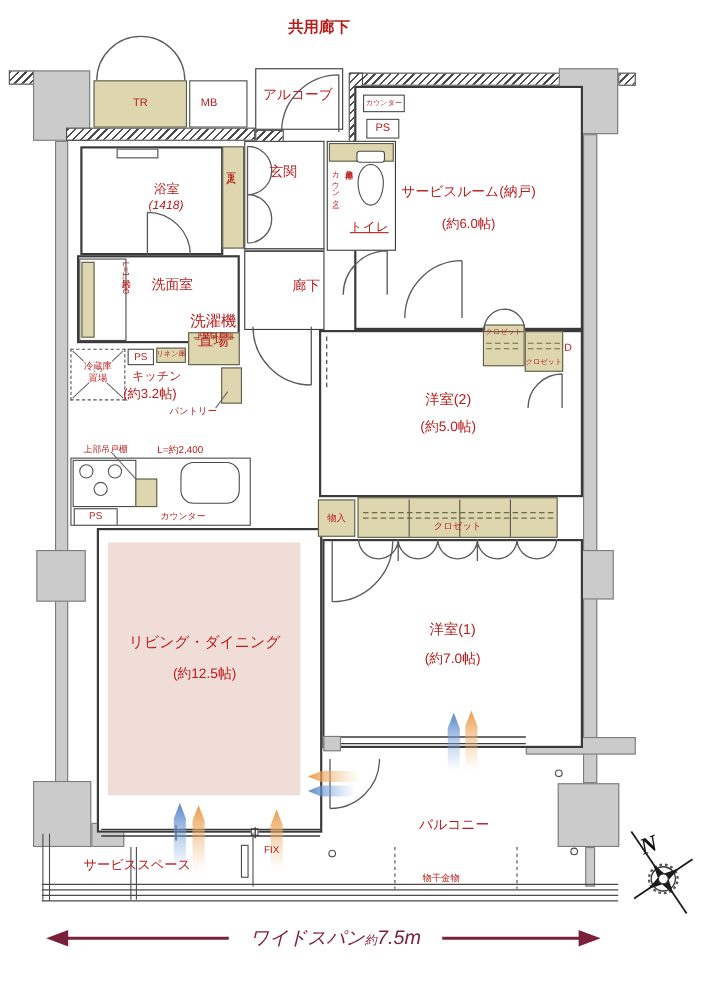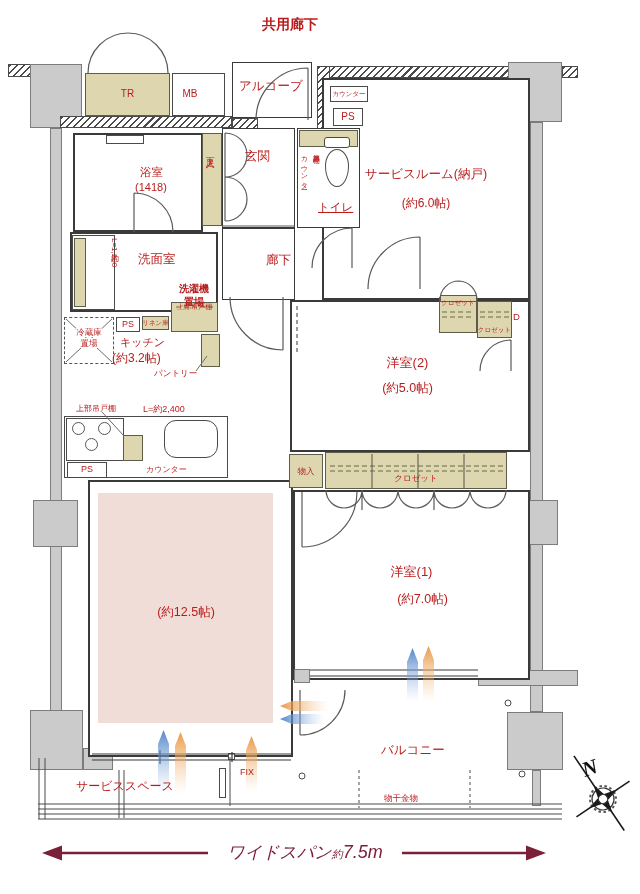--- a/index.html
+++ b/index.html
@@ -188,55 +188,56 @@
   <div class="lbl ctr" style="left:85px;top:73px;width:85px;height:43px;font-size:10px;">TR</div>
   <div class="lbl ctr" style="left:172px;top:73px;width:36px;height:43px;font-size:10px;">MB</div>
   <div class="lbl" style="left:239px;top:79px;font-size:12.5px;">アルコーブ</div>
   <div class="lbl ctr" style="left:330px;top:86px;width:38px;height:16px;font-size:6.5px;">カウンター</div>
   <div class="lbl ctr" style="left:333px;top:108px;width:30px;height:18px;font-size:10px;">PS</div>
   <div class="lbl tac" style="left:322px;top:167px;width:208px;font-size:12.5px;">サービスルーム(納戸)</div>
   <div class="lbl tac" style="left:322px;top:196px;width:208px;font-size:12px;">(約6.0帖)</div>
   <div class="lbl" style="left:245px;top:149px;font-size:12.5px;">玄関</div>
   <div class="lbl vt" style="left:204px;top:150px;font-size:9px;">下足入</div>
   <div class="lbl" style="left:140px;top:165px;font-size:11.5px;">浴室</div>
-  <div class="lbl" style="left:135px;top:181px;font-size:11px;">(1418)</div>
+  <div class="lbl" style="left:135px;top:181px;font-size:11px;font-style:italic;">(1418)</div>
   <div class="lbl vt" style="left:299px;top:151px;font-size:7px;">カウンター</div>
   <div class="lbl vt" style="left:311px;top:149px;font-size:7px;">上部吊戸棚</div>
   <div class="lbl" style="left:318px;top:200px;font-size:11.5px;text-decoration:underline;">トイレ</div>
   <div class="lbl" style="left:138px;top:252px;font-size:12.5px;">洗面室</div>
   <div class="lbl vts" style="left:109px;top:238px;font-size:8px;">L=約1,200</div>
   <div class="lbl" style="left:266px;top:253px;font-size:12.5px;">廊下</div>
-  <div class="lbl tac" style="left:168px;top:283px;width:52px;font-size:10px;font-weight:bold;">
+  <div class="lbl tac" style="left:168px;top:283px;width:52px;font-size:14px;">
     <span>洗濯機</span><br>
     <span>置場</span>
   </div>
   <div class="lbl ctr" style="left:171px;top:303px;width:47px;font-size:7px;">上部吊戸棚</div>
   <div class="lbl ctr" style="left:116px;top:317px;width:24px;height:15px;font-size:9px;">PS</div>
   <div class="lbl ctr" style="left:142px;top:316px;width:27px;height:14px;font-size:6.5px;">リネン庫</div>
   <div class="lbl tac" style="left:64px;top:327px;width:50px;font-size:8.5px;">
     <span style="background:#fff;">冷蔵庫</span><br>
     <span style="background:#fff;">置場</span>
   </div>
   <div class="lbl" style="left:120px;top:336px;font-size:11px;">キッチン</div>
   <div class="lbl" style="left:112px;top:351px;font-size:12px;">(約3.2帖)</div>
   <div class="lbl" style="left:154px;top:368px;font-size:8.5px;">パントリー</div>
   <div class="lbl" style="left:76px;top:404px;font-size:8px;">上部吊戸棚</div>
   <div class="lbl" style="left:143px;top:404px;font-size:9px;">L=約2,400</div>
   <div class="lbl ctr" style="left:67px;top:462px;width:40px;height:16px;font-size:9px;">PS</div>
   <div class="lbl" style="left:146px;top:465px;font-size:8px;">カウンター</div>
+  <div class="lbl tac" style="left:96px;top:576px;width:180px;font-size:13.5px;">リビング・ダイニング</div>
   <div class="lbl tac" style="left:96px;top:605px;width:180px;font-size:12.5px;">(約12.5帖)</div>
   <div class="lbl tac" style="left:290px;top:355px;width:235px;font-size:13px;">洋室(2)</div>
   <div class="lbl tac" style="left:290px;top:381px;width:235px;font-size:12.5px;">(約5.0帖)</div>
   <div class="lbl tac" style="left:439px;top:299px;width:38px;font-size:6.5px;">クロゼット</div>
   <div class="lbl tac" style="left:477px;top:326px;width:35px;font-size:6.5px;">クロゼット</div>
   <div class="lbl" style="left:513px;top:311px;font-size:9.5px;">D</div>
   <div class="lbl ctr" style="left:289px;top:454px;width:34px;height:34px;font-size:8.5px;">物入</div>
   <div class="lbl tac" style="left:325px;top:473px;width:182px;font-size:8.5px;">クロゼット</div>
   <div class="lbl tac" style="left:293px;top:564px;width:237px;font-size:13px;">洋室(1)</div>
-  <div class="lbl tac" style="left:304px;top:592px;width:237px;font-size:12.5px;">(約7.0帖)</div>
+  <div class="lbl tac" style="left:293px;top:592px;width:237px;font-size:12.5px;">(約7.0帖)</div>
   <div class="lbl" style="left:240px;top:767px;font-size:9px;">FIX</div>
   <div class="lbl" style="left:381px;top:743px;font-size:12.5px;">バルコニー</div>
   <div class="lbl" style="left:384px;top:793px;font-size:8.5px;">物干金物</div>
   <div class="lbl" style="left:76px;top:779px;font-size:12px;">サービススペース</div>
 
   <div class="lbl maroon serif tac" style="left:205px;top:841px;width:200px;font-size:17px;font-style:italic;">
     <span>ワイドスパン</span><span style="font-size:11px;">約</span><span style="font-size:18px;">7.5m</span>
   </div>
 
 </div>

